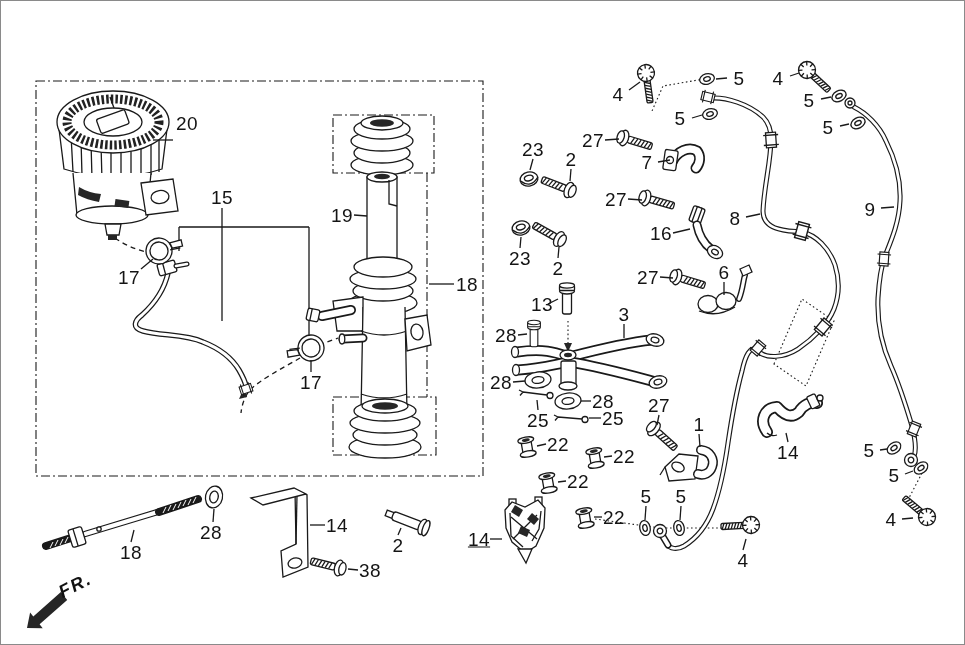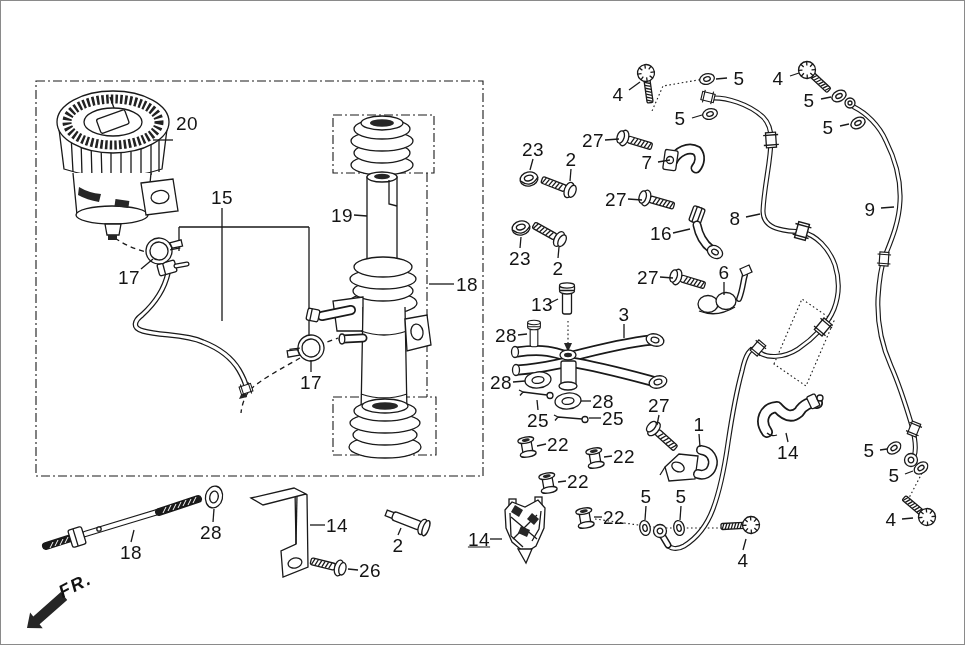--- a/index.html
+++ b/index.html
@@ -465,19 +465,19 @@
       <div class="part-label" style="left: 698px; top: 423px;">1</div>
       <div class="part-label" style="left: 787px; top: 451px;">14</div>
       <div class="part-label" style="left: 645px; top: 495px;">5</div>
       <div class="part-label" style="left: 680px; top: 495px;">5</div>
       <div class="part-label" style="left: 742px; top: 559px;">4</div>
       <div class="part-label" style="left: 868px; top: 449px;">5</div>
       <div class="part-label" style="left: 893px; top: 474px;">5</div>
       <div class="part-label" style="left: 890px; top: 518px;">4</div>
       <div class="part-label" style="left: 397px; top: 544px;">2</div>
       <div class="part-label" style="left: 336px; top: 524px;">14</div>
-      <div class="part-label" style="left: 369px; top: 569px;">26</div>
+      <div class="part-label" style="left: 369px; top: 569px;">38</div>
       <div class="part-label" style="left: 478px; top: 538px; text-decoration: underline;">14</div>
       <div class="part-label" style="left: 130px; top: 551px;">18</div>
       <div class="part-label" style="left: 210px; top: 531px;">28</div>
     </div>
 <div class="fr">FR.</div>
 </div>
 
 </body></html>

